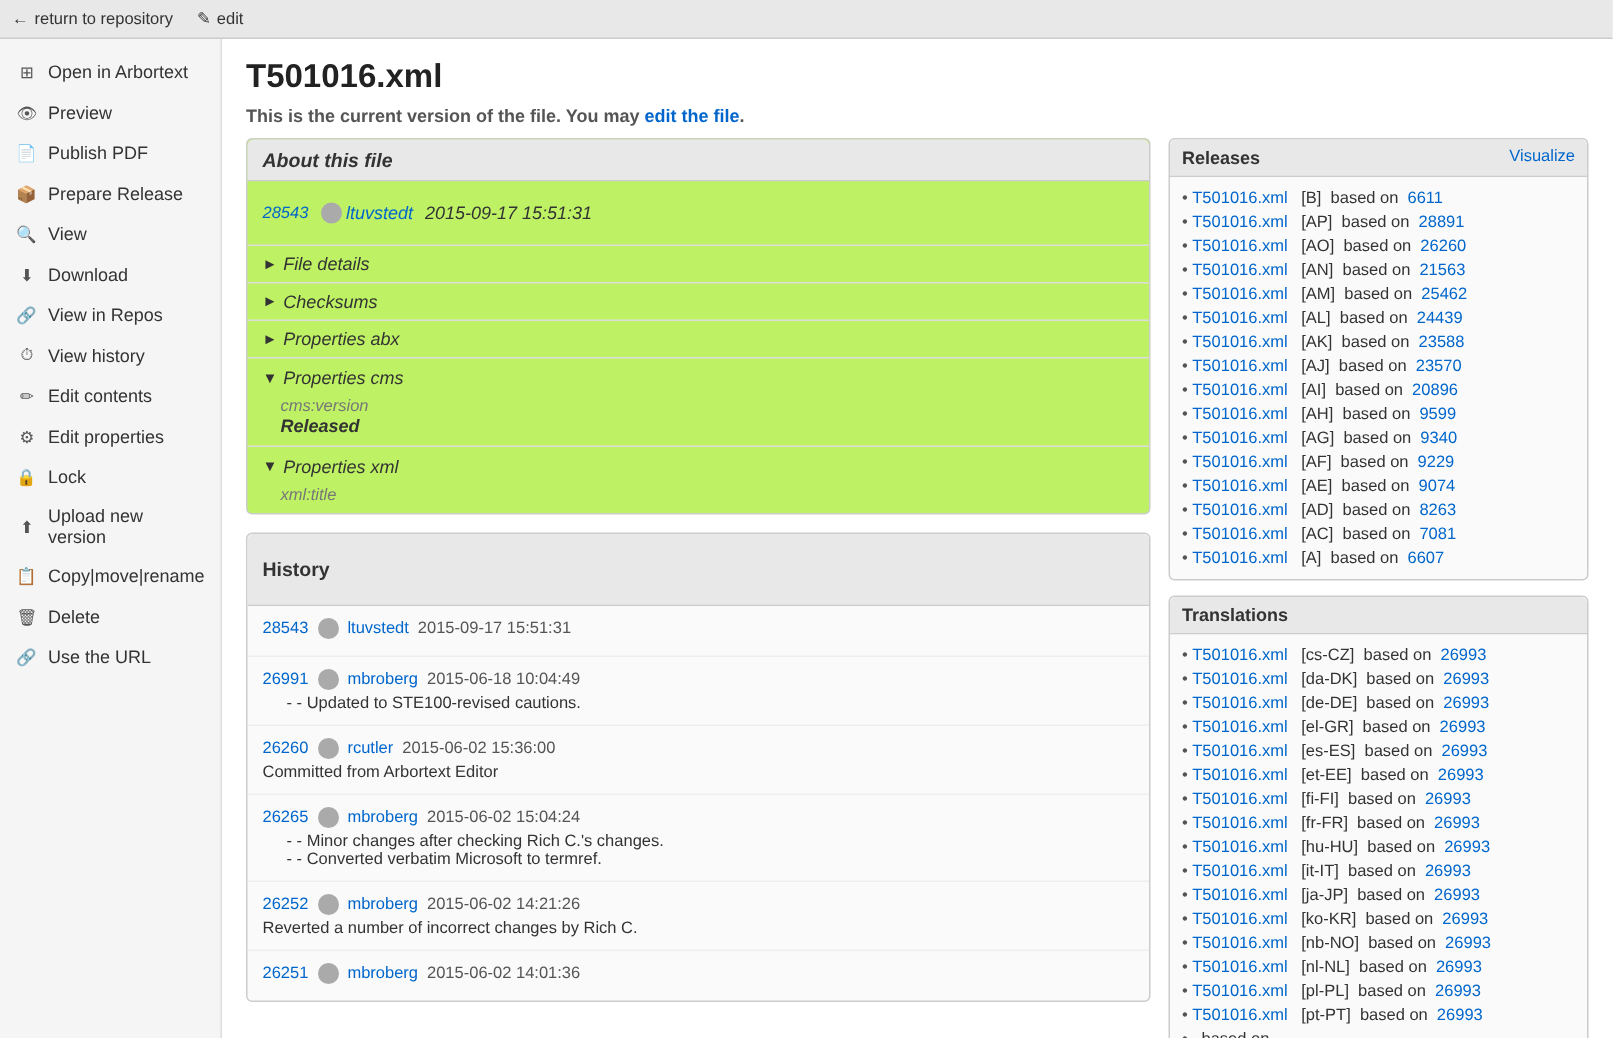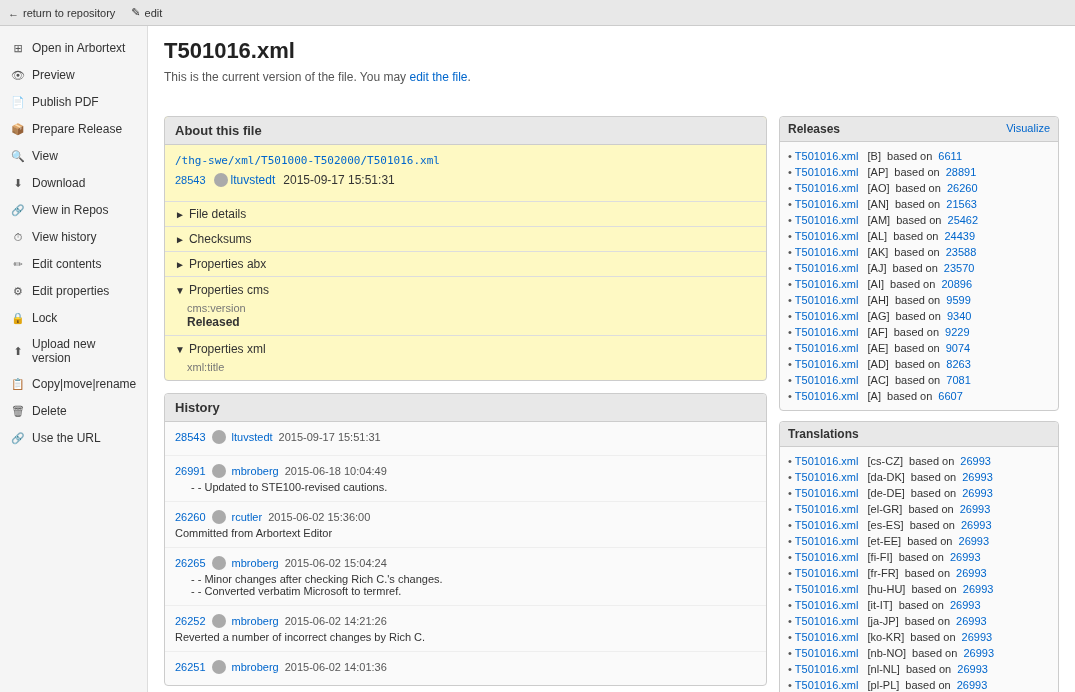--- a/index.html
+++ b/index.html
@@ -69,38 +69,40 @@
 
     #page-title {
       font-size: 22px;
       font-weight: bold;
       margin-bottom: 6px;
       color: #222;
     }
 
     #page-subtitle {
       font-size: 12px;
-      margin-bottom: 32px;
+      margin-bottom: 8px;
       color: #555;
+      font-weight: bold;
     }
     #page-subtitle a { color: #0066cc; text-decoration: none; }
 
     #content-body {
       display: flex;
       gap: 12px;
     }
 
     #left-panel { flex: 1; }
     #right-panel { width: 280px; min-width: 280px; }
 
     .section-box {
       border: 1px solid #ccc;
       border-radius: 4px;
       margin-bottom: 12px;
-      background: #fef9c3;
+      background: #bef264;
+      font-style: italic;
     }
 
     .section-box h2 {
       font-size: 13px;
       font-weight: bold;
       padding: 6px 10px;
       background: #e8e8e8;
       border-bottom: 1px solid #ccc;
       border-radius: 4px 4px 0 0;
     }
@@ -132,21 +134,21 @@
       color: #333;
     }
     .collapsible .arrow { font-size: 10px; }
 
     .properties-section { padding: 6px 10px; border-top: 1px solid #ddd; font-size: 12px; }
     .properties-section label { color: #777; font-size: 11px; }
     .properties-section .status-released { font-weight: bold; color: #333; }
 
     
     .history-section { background: #fafafa; border: 1px solid #ccc; border-radius: 4px; }
-    .history-section h2 { font-size: 13px; font-weight: bold; padding: 6px 10px; background: #e8e8e8; border-bottom: 1px solid #ccc; border-radius: 4px 4px 0 0; }
+    .history-section h2 { font-size: 13px; font-weight: bold; padding: 16px 10px; background: #e8e8e8; border-bottom: 1px solid #ccc; border-radius: 4px 4px 0 0; }
 
     .history-entry { padding: 8px 10px; border-bottom: 1px solid #eee; font-size: 11px; }
     .history-entry:last-child { border-bottom: none; }
     .history-meta { display: flex; align-items: center; gap: 6px; margin-bottom: 3px; }
     .history-meta .rev { color: #0066cc; font-size: 11px; }
     .history-meta .date { color: #555; }
     .history-text { color: #333; padding-left: 0; }
     .history-text li { list-style: none; padding-left: 8px; }
     .history-text li::before { content: "- "; }
 
@@ -272,21 +274,20 @@
     </div>
 
     <div id="content-body">
 
       <div id="left-panel">
 
         <div class="section-box">
           <h2>About this file</h2>
           <div class="section-box-inner">
             <div class="info-row">
-              <span class="path link-blue">/thg-swe/xml/T501000-T502000/T501016.xml</span>
             </div>
             <div class="info-row">
               <div class="revision-row">
                 <span class="rev-num link-blue">28543</span>
                 <span class="rev-user">
                   <span class="user-icon"></span>
                   <span class="link-blue">ltuvstedt</span>
                 </span>
                 <span>2015-09-17 15:51:31</span>
               </div>

